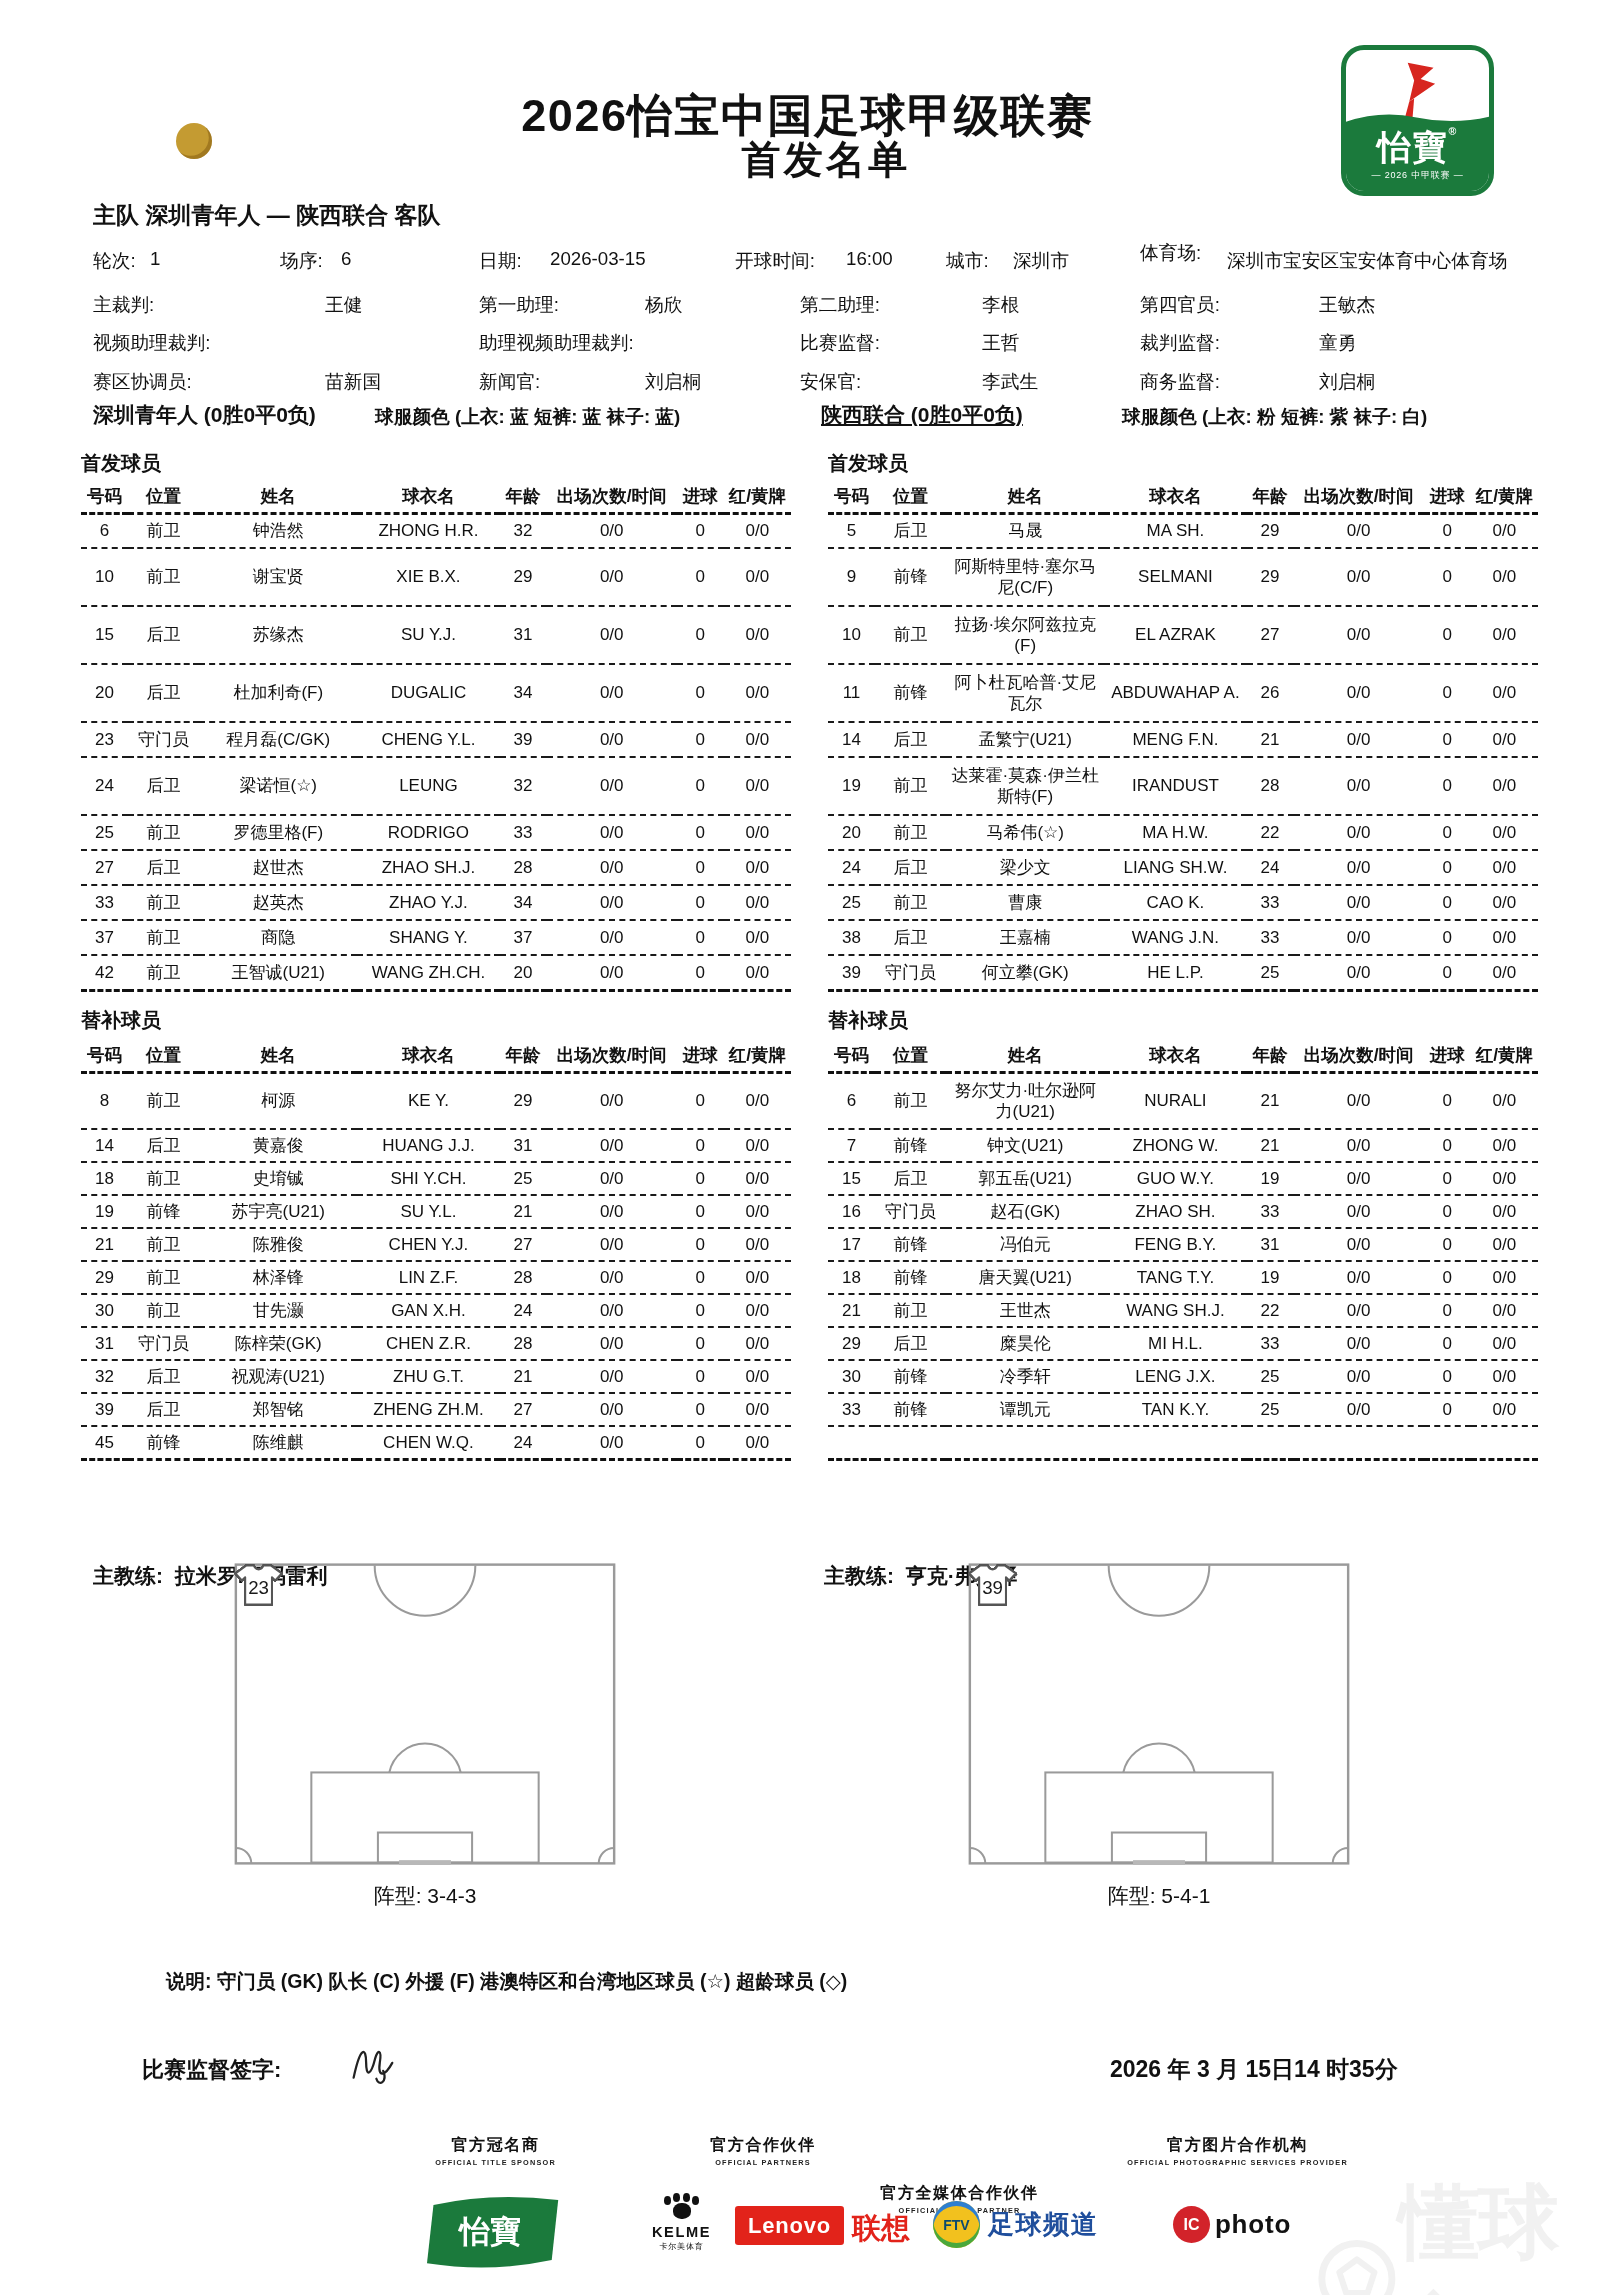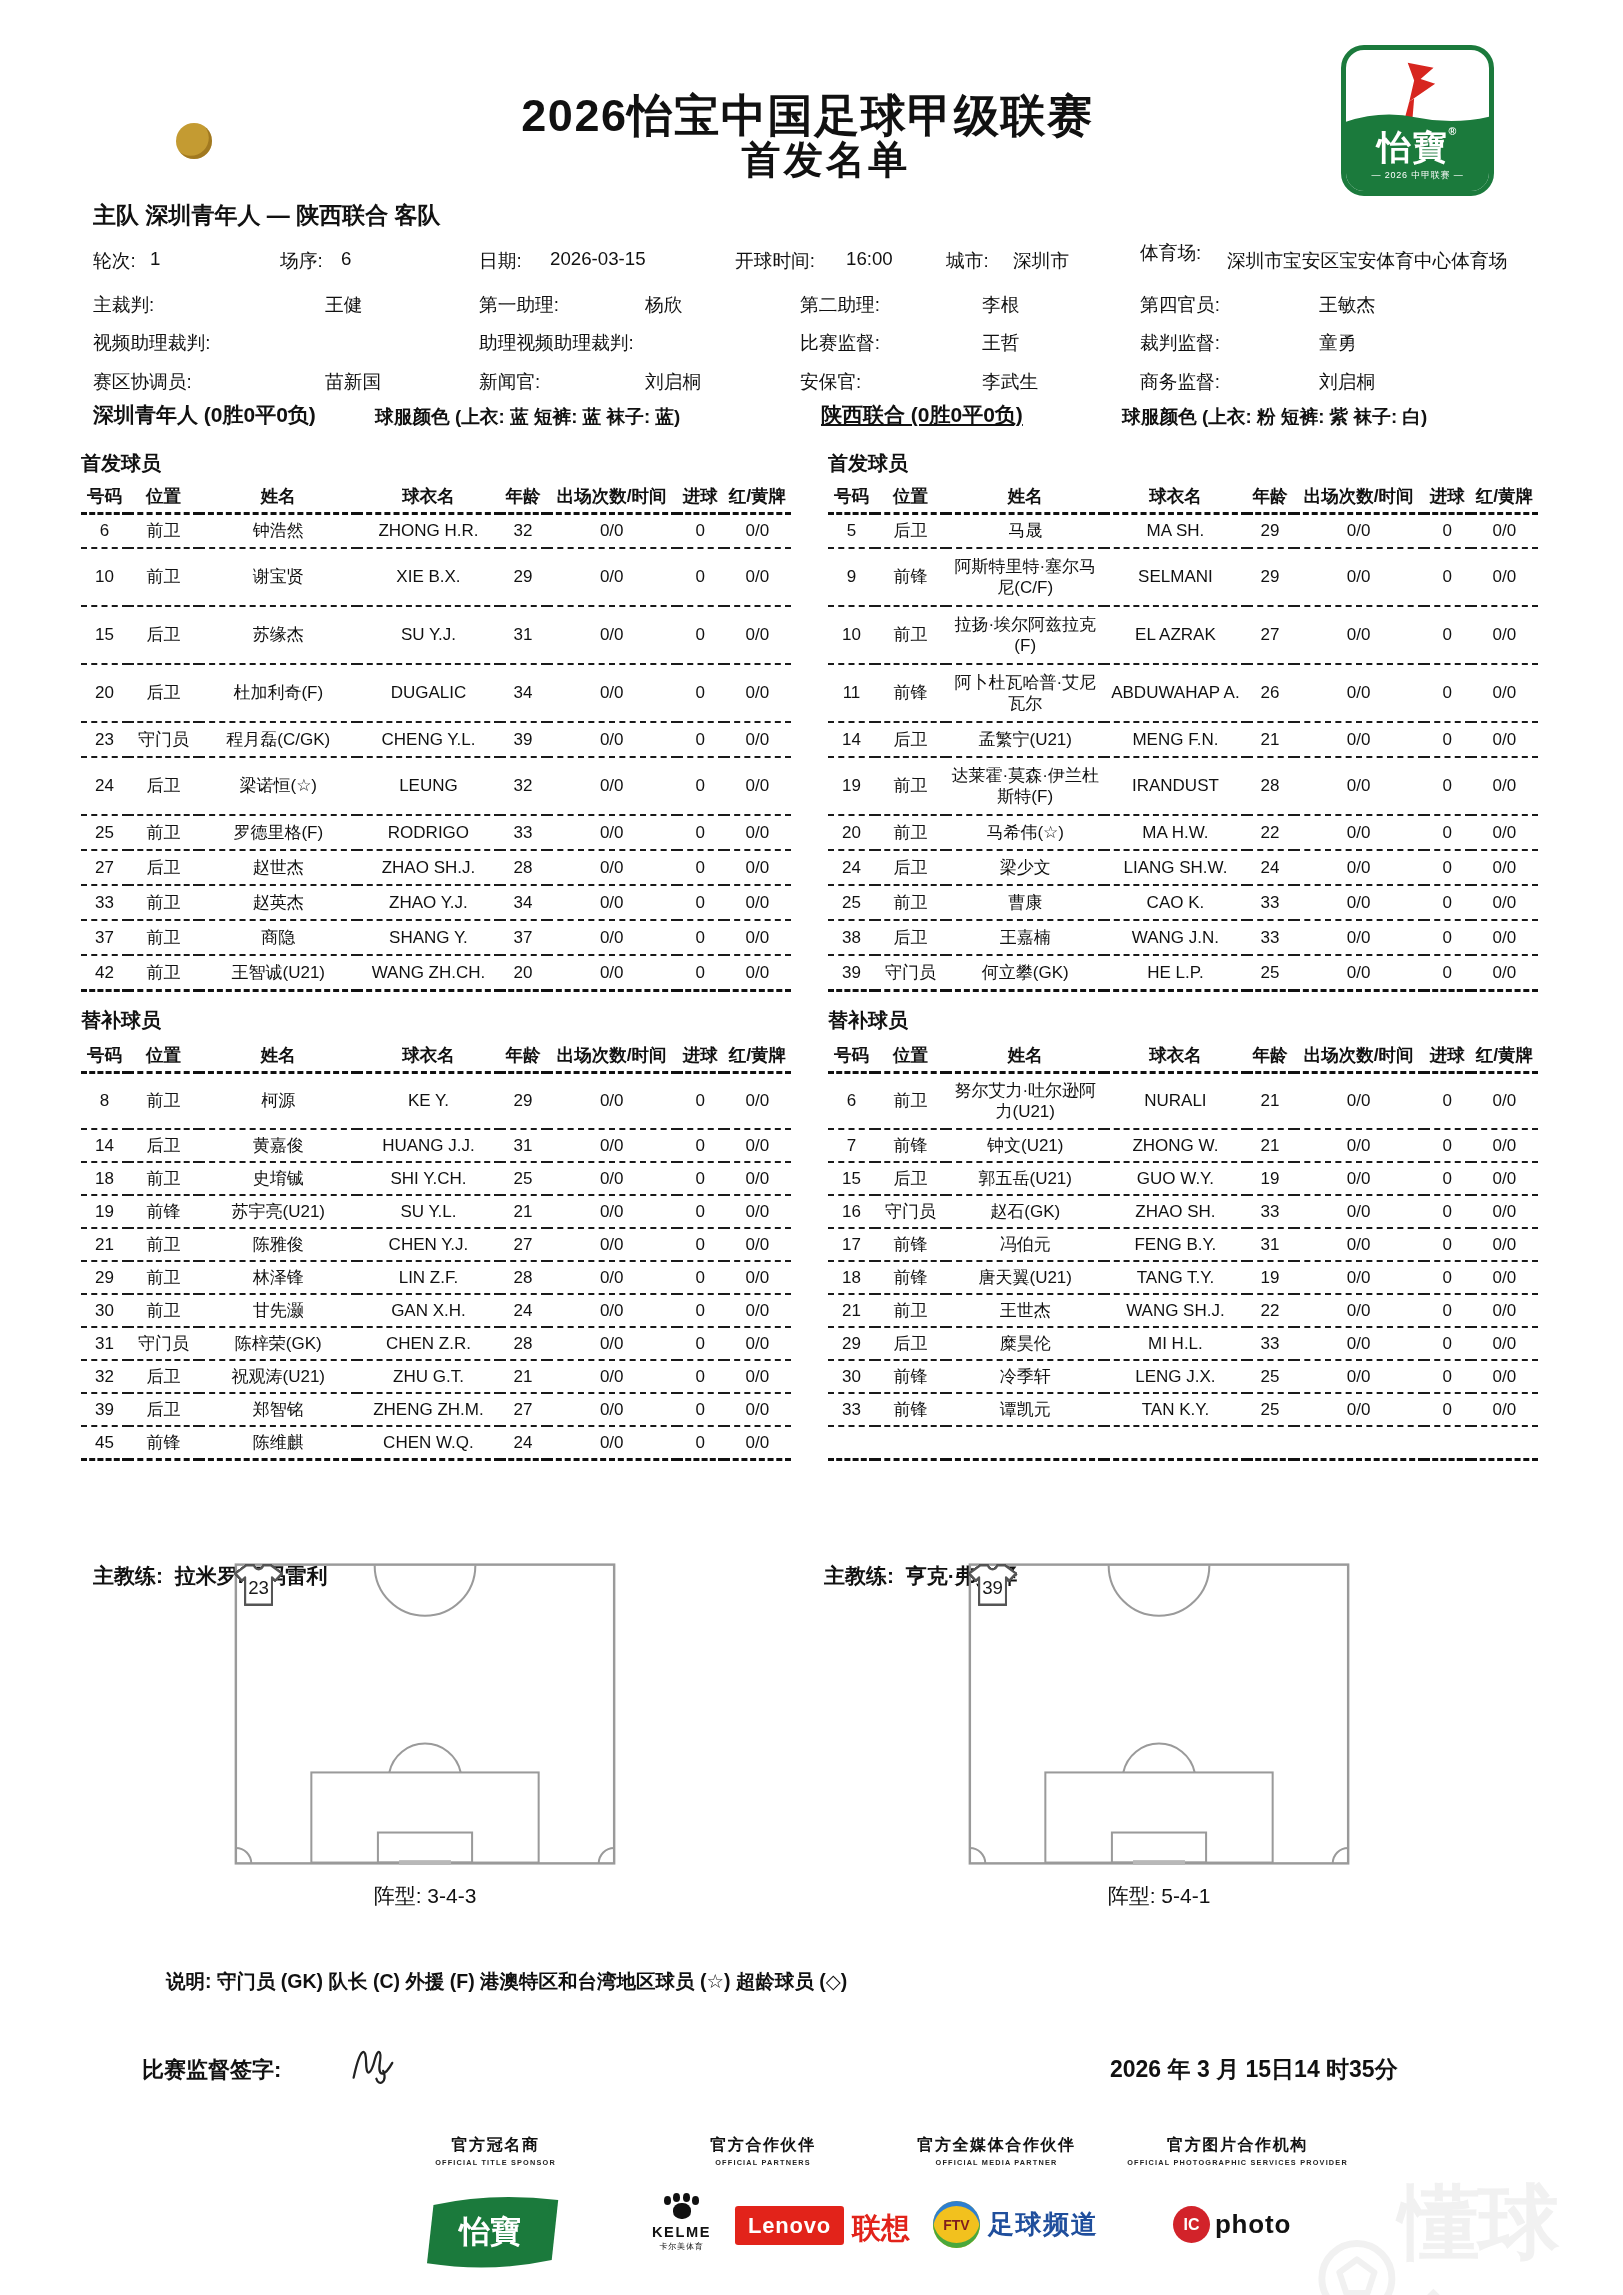--- a/index.html
+++ b/index.html
@@ -60,21 +60,21 @@
   #kelme .paw{position:relative;width:36px;height:29px;margin-bottom:1.6px;}
   #kelme .paw i{position:absolute;background:#111;border-radius:50%;}
   #kelme .word{font-size:14.6px;font-weight:800;letter-spacing:1.6px;color:#111;}
   #kelme .sub{font-size:8px;color:#111;margin-top:1.6px;letter-spacing:0.8px;}
   #lenovo{left:735px;top:2206px;}
   #lenovo .box{display:inline-block;background:#E2231A;color:#fff;font-size:22px;font-weight:800;
                padding:6.5px 13px;border-radius:3.2px;letter-spacing:0.8px;}
   #lenovo .cn{display:inline-block;color:#E2231A;font-size:29px;font-weight:800;margin-left:8px;vertical-align:middle;}
   #ftv{left:933px;top:2201px;}
   #ftv .ball{display:inline-flex;align-items:center;justify-content:center;width:47px;height:47px;border-radius:50%;
-             background:#F2C11E;color:#7f1d1d;font-size:14px;font-weight:800;vertical-align:middle;
+             background:#F2C11E;color:#0c4a6e;font-size:14px;font-weight:800;vertical-align:middle;
              box-shadow:inset 0 -4.9px 0 #4aa83c, inset 0 4.9px 0 #2e7fd0;}
   #ftv .cn{display:inline-block;color:#1F4E9C;font-size:26px;font-weight:800;margin-left:8px;vertical-align:middle;letter-spacing:1.6px;}
   #icphoto{left:1173px;top:2206px;}
   #icphoto .circ{display:inline-flex;align-items:center;justify-content:center;width:37px;height:37px;border-radius:50%;
                  background:#D2232A;color:#fff;font-size:16px;font-weight:800;vertical-align:middle;}
   #icphoto .word{display:inline-block;color:#111;font-size:26px;font-weight:800;margin-left:4.9px;vertical-align:middle;letter-spacing:0.8px;}
 
   #watermark{left:1315px;top:2169px;display:flex;align-items:center;color:#f1f1f1;}
   #watermark .wm-text{font-size:81px;font-weight:800;letter-spacing:-1.6px;}
 </style>
@@ -795,21 +795,21 @@
 <div class="abs" id="datetime">2026 年 3 月 15日14 时35分</div>
 
 <div class="fgroup" style="left:382px;width:227px;">
   <div class="cn">官方冠名商</div>
   <div class="en">OFFICIAL TITLE SPONSOR</div>
 </div>
 <div class="fgroup" style="left:641px;width:244px;">
   <div class="cn">官方合作伙伴</div>
   <div class="en">OFFICIAL PARTNERS</div>
 </div>
-<div class="fgroup" style="left:879px;width:235px;">
+<div class="fgroup" style="left:842px;width:235px;margin-top:48px;">
   <div class="cn">官方全媒体合作伙伴</div>
   <div class="en">OFFICIAL MEDIA PARTNER</div>
 </div>
 <div class="fgroup" style="left:1120px;width:235px;">
   <div class="cn">官方图片合作机构</div>
   <div class="en">OFFICIAL PHOTOGRAPHIC SERVICES PROVIDER</div>
 </div>
 
 <svg class="abs" id="yibao-flogo" viewBox="0 0 175 100">
   <path d="M14 16 Q87 0 168 10 L160 84 Q85 100 6 88 Z" fill="#1B7A3C"></path>

